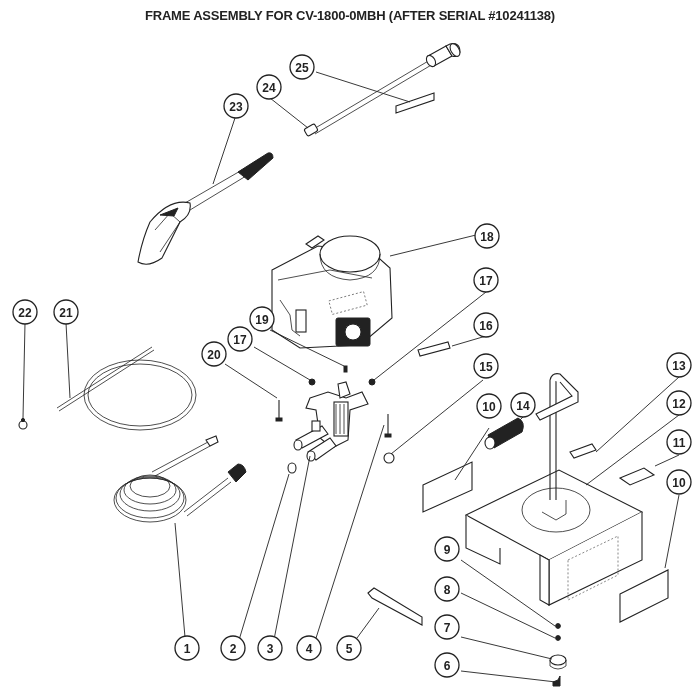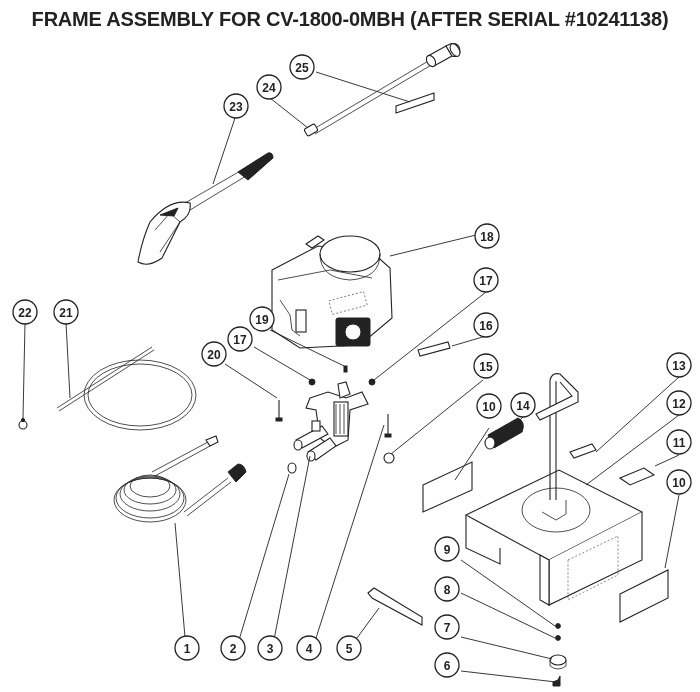--- a/index.html
+++ b/index.html
@@ -1,19 +1,19 @@
 <!DOCTYPE html>
 <html><head>
 <meta charset="utf-8">
 <style>
   html, body { margin: 0; padding: 0; background: #ffffff; }
   body { width: 700px; height: 692px; position: relative; overflow: hidden;
          font-family: "Liberation Sans", sans-serif; }
   .title { position: absolute; left: 0; top: 8px; width: 700px; text-align: center;
-           font-weight: bold; font-size: 20px; color: #222; letter-spacing: -0.2px; }
+           font-weight: bold; font-size: 13px; color: #222; letter-spacing: -0.2px; }
   svg.diagram { position: absolute; left: 0; top: 0; }
   .callout circle { fill: #fff; stroke: #222; stroke-width: 1.3; }
   .callout text { font-family: "Liberation Sans", sans-serif; font-weight: bold;
                   font-size: 12px; fill: #222; text-anchor: middle; dominant-baseline: central; }
   .leader { stroke: #222; stroke-width: 0.9; fill: none; }
   .part { stroke: #222; stroke-width: 1.1; fill: #fff; }
   .part-thin { stroke: #222; stroke-width: 0.8; fill: none; }
   .dark { fill: #222; stroke: #222; }
   .dash { stroke: #555; stroke-width: 0.7; fill: none; stroke-dasharray: 2 2; }
 </style>

